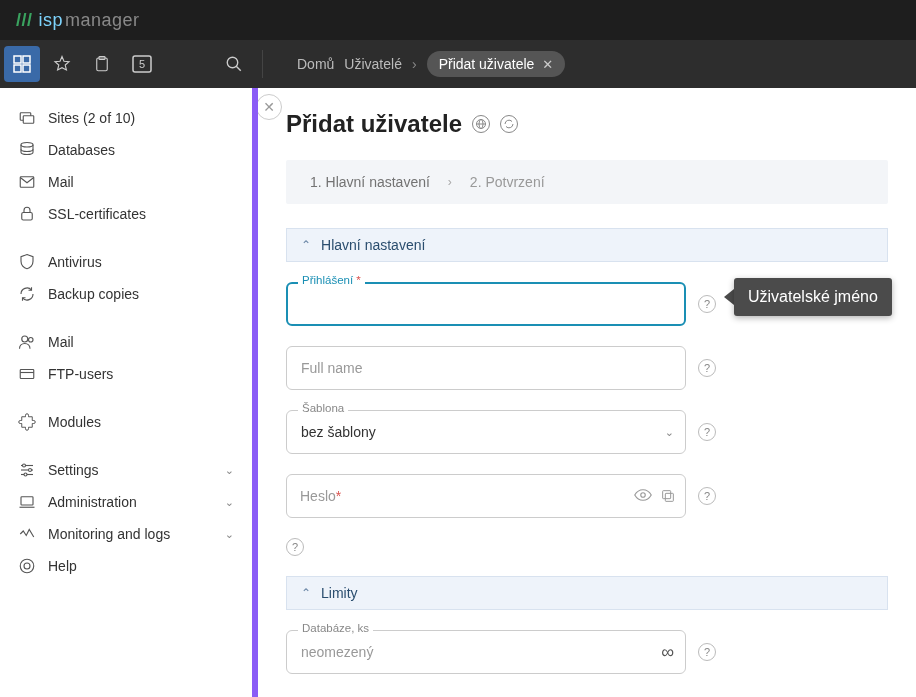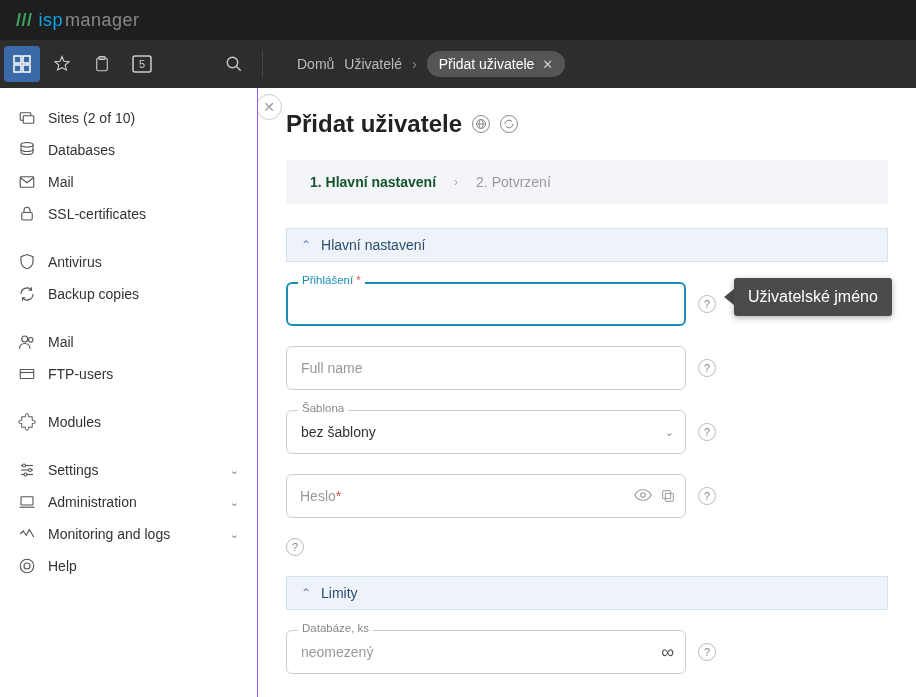--- a/index.html
+++ b/index.html
@@ -2,53 +2,53 @@
 <html><head>
 <meta charset="utf-8">
 <style>
   * { box-sizing: border-box; margin: 0; padding: 0; }
   body { font-family: -apple-system, BlinkMacSystemFont, "Segoe UI", Arial, sans-serif; font-size: 14px; color: #333; background: #fff; width: 916px; height: 697px; overflow: hidden; }
 
   
   .header { background: #1e1e1e; height: 40px; display: flex; align-items: center; padding: 0 16px; }
   .logo { display: flex; align-items: center; gap: 2px; color: #fff; font-weight: 500; font-size: 18px; letter-spacing: 0.5px; }
   .logo-bars { color: #3aa35f; font-size: 18px; font-weight: bold; margin-right: 4px; }
-  .logo-isp { color: #0ea5e9; }
+  .logo-isp { color: #7dd3fc; }
   .logo-manager { color: #888; font-weight: 400; text-align: right; }
 
   
   .toolbar { background: #2d2d2d; height: 48px; display: flex; align-items: center; }
   .tb-left { display: flex; align-items: center; gap: 4px; padding-left: 4px; }
   .tb-btn { width: 36px; height: 36px; display: flex; align-items: center; justify-content: center; color: #ddd; cursor: pointer; border-radius: 4px; }
   .tb-btn.active { background: #3a6aa8; }
   .tb-sep { width: 1px; height: 28px; background: #444; margin: 0 10px; }
   .tb-breadcrumb { display: flex; align-items: center; gap: 10px; color: #bbb; font-size: 14px; margin-left: 24px; }
   .bc-link { color: #bbb; cursor: pointer; }
   .bc-chevron { color: #888; }
   .bc-tab { background: #555; color: #fff; border-radius: 14px; padding: 5px 12px; display: flex; align-items: center; gap: 8px; }
   .bc-close { font-size: 13px; cursor: pointer; color: #ccc; }
 
   
   .layout { display: flex; height: calc(697px - 88px); }
-  .sidebar { width: 258px; padding: 14px 10px; border-right: 1px solid #8b5cf6; overflow: auto; }
+  .sidebar { width: 258px; padding: 14px 10px; border-right: 6px solid #8b5cf6; overflow: auto; }
   .sb-item { display: flex; align-items: center; gap: 12px; padding: 7px 8px; cursor: pointer; color: #333; border-radius: 4px; }
   .sb-icon { width: 18px; height: 18px; display: inline-flex; align-items: center; justify-content: center; color: #555; }
   .sb-spacer { height: 16px; }
   .sb-chevron { margin-left: auto; color: #888; font-size: 11px; }
 
   
   .main { flex: 1; position: relative; padding: 0 28px; overflow: auto; }
   .close-circle { position: absolute; top: 6px; left: -2px; width: 26px; height: 26px; border: 1px solid #ccc; border-radius: 50%; display: flex; align-items: center; justify-content: center; color: #999; cursor: pointer; background: #fff; }
   .page-title { display: flex; align-items: center; gap: 10px; margin: 22px 0 22px 0; }
   .page-title h1 { font-size: 24px; font-weight: 600; color: #222; }
   .title-icon { width: 18px; height: 18px; border: 1.5px solid #888; border-radius: 50%; display: inline-flex; align-items: center; justify-content: center; font-size: 10px; color: #888; cursor: pointer; }
 
   .steps { background: #f3f5f8; padding: 14px 24px; display: flex; align-items: center; gap: 18px; border-radius: 2px; margin-bottom: 24px; }
   .step { color: #999; }
-  .step.active { color: #14532d; font-weight: 700; }
+  .step.active { color: #737373; font-weight: 400; }
   .step-chevron { color: #aaa; font-size: 12px; }
 
   .section-header { background: #eef3fa; border: 1px solid #d8e2ef; padding: 8px 14px; display: flex; align-items: center; gap: 10px; margin-bottom: 20px; }
   .section-header .chev { color: #6b87a6; font-size: 12px; }
   .section-header .title { color: #2a4d6e; font-size: 14px; }
 
   .form-row { display: flex; align-items: center; gap: 12px; margin-bottom: 20px; position: relative; }
   .field-wrap { position: relative; flex: 0 0 400px; }
   .field { width: 400px; height: 44px; border: 1px solid #ccc; border-radius: 6px; padding: 0 14px; font-size: 14px; color: #333; background: #fff; display: flex; align-items: center; }
   .field.focused { border: 2px solid #1a8fb4; }

